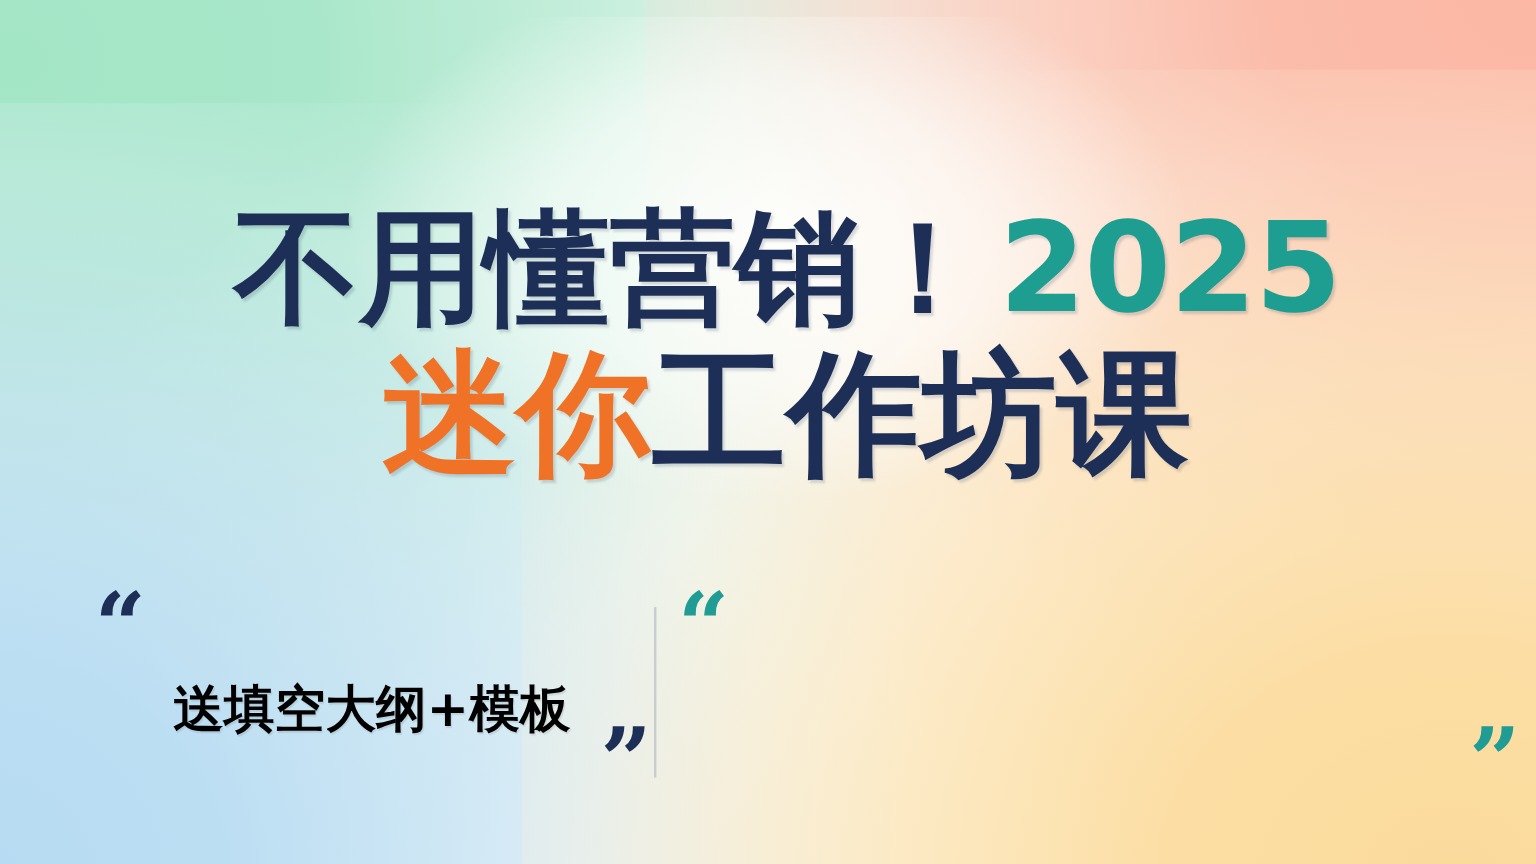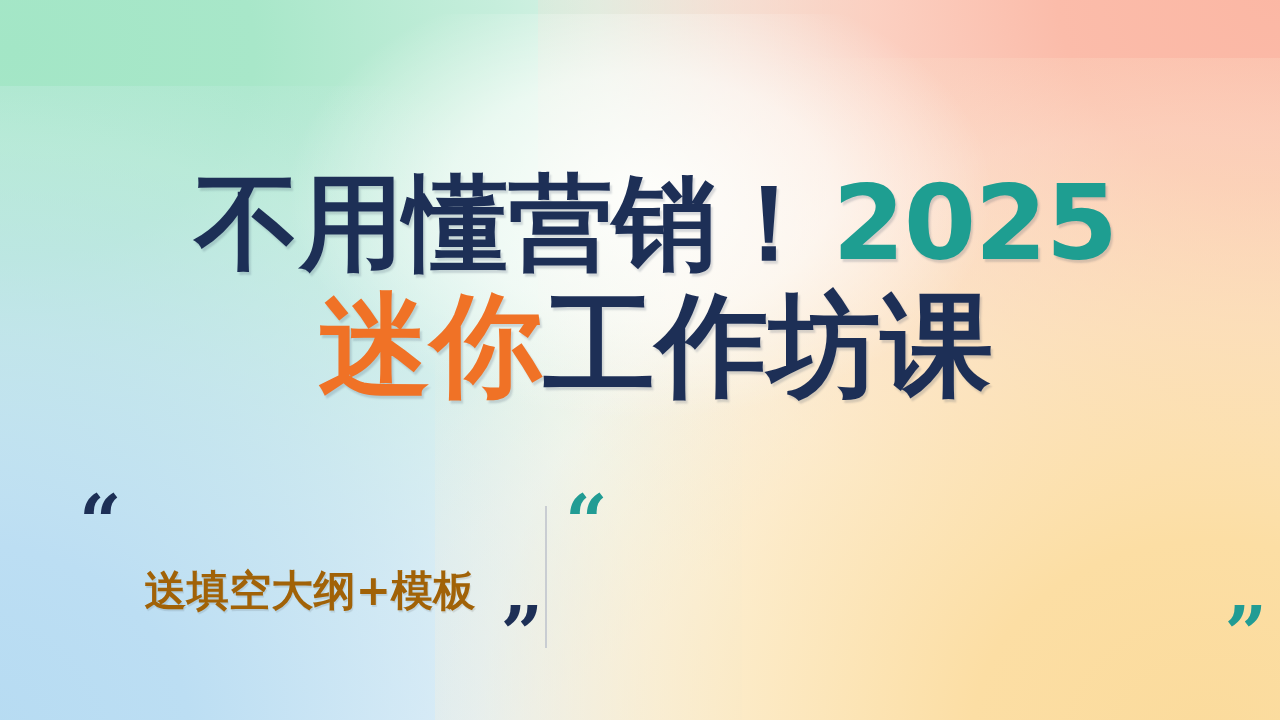--- a/index.html
+++ b/index.html
@@ -123,21 +123,21 @@
     height: 100%;
     display: flex;
     align-items: center;
   }
   .sub-left  { width: 470px; padding-left: 18px; justify-content: center; }
   .sub-right { width: 650px; padding-left: 26px; justify-content: center; }
 
   .sub-text {
     font-size: 42px;
     font-weight: 700;
-    color: #a16207;
+    color: #000000;
     white-space: nowrap;
     line-height: 1.1;
     letter-spacing: 0.006em;
     text-shadow: 1px 2px 1px rgba(0,0,0,0.10);
     margin-top: 24px;
   }
 
   .qmark {
     position: absolute;
     font-size: 74px;

